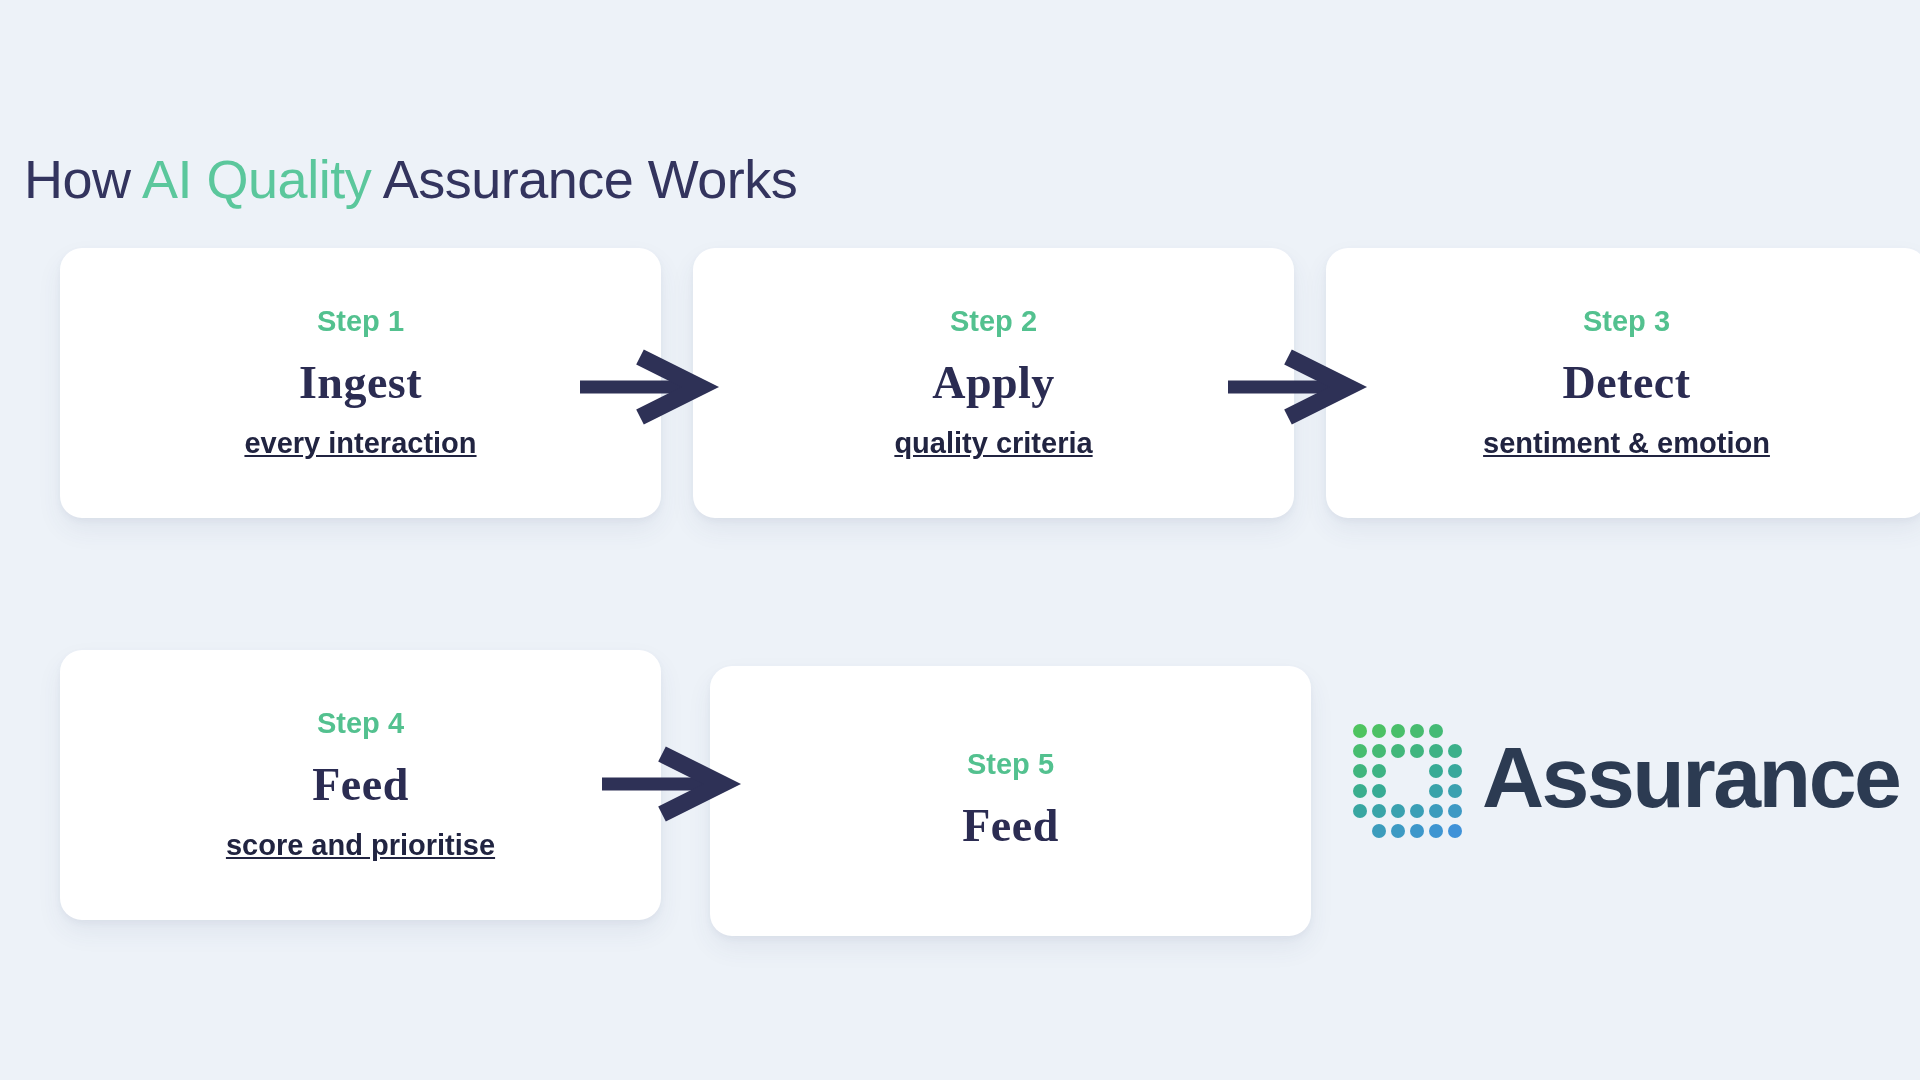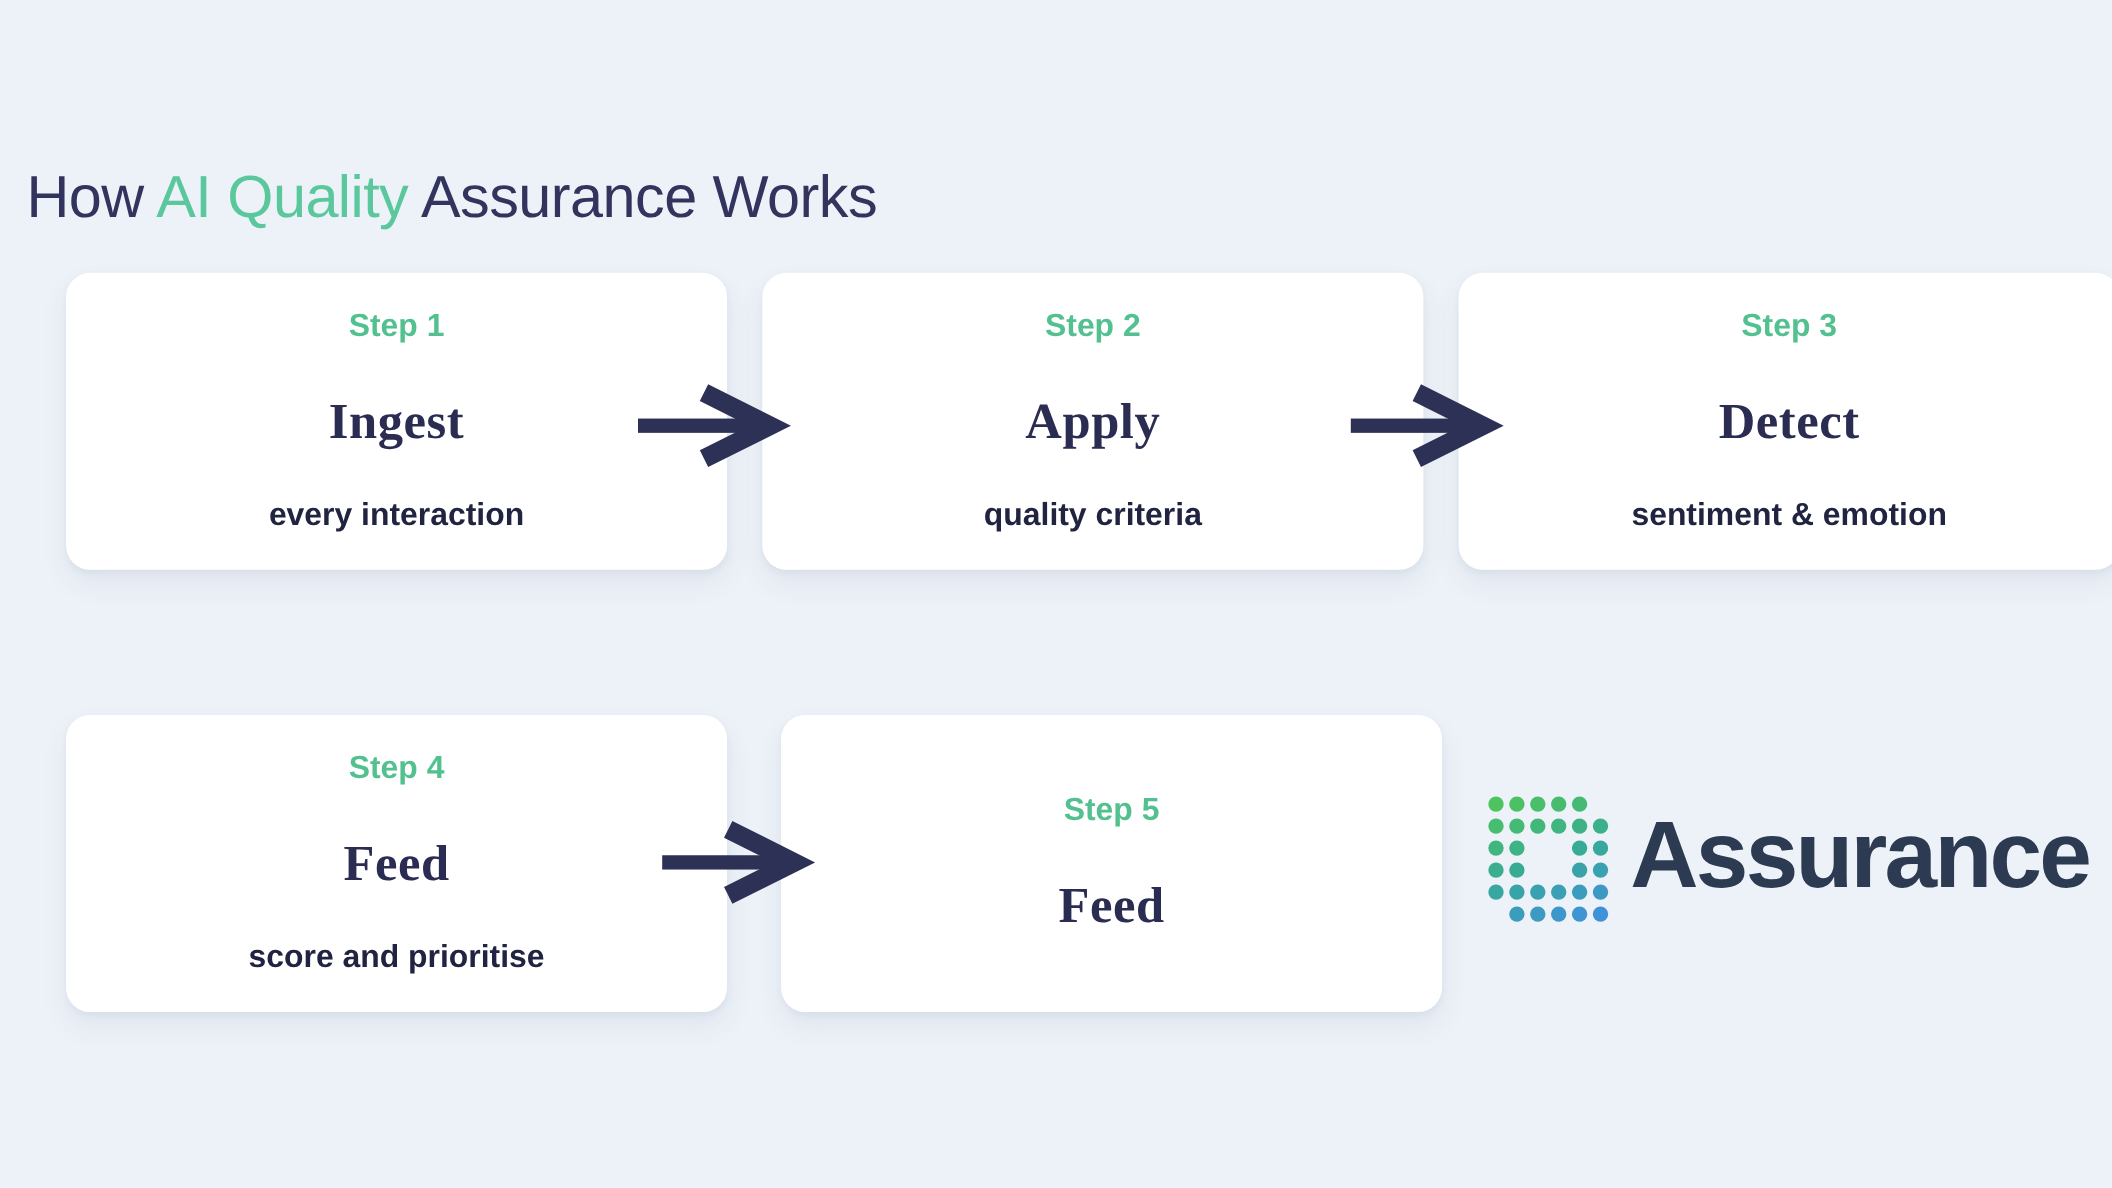--- a/index.html
+++ b/index.html
@@ -32,21 +32,21 @@
     position: absolute;
     width: 601px;
     height: 270px;
     background: var(--card-bg, #ffffff);
     border-radius: 22px;
     box-shadow: 0 12px 26px rgba(50, 70, 110, 0.07), 0 3px 6px rgba(50, 70, 110, 0.05);
     display: flex;
     flex-direction: column;
     align-items: center;
     justify-content: center;
-    gap: 44px;
+    gap: 19px;
     text-align: center;
   }
   .step-label {
     color: var(--step-label, #53c18f);
     font-size: 29px;
     font-weight: 700;
     line-height: 1.1;
   }
   .step-title {
     color: var(--step-title, #2b2c52);
@@ -54,20 +54,21 @@
     font-weight: 700;
     line-height: 1.15;
     letter-spacing: 0.5px;
     font-family: Liberation Serif, serif;
   }
   .step-sub {
     color: var(--step-subtitle, #212441);
     font-size: 29px;
     font-weight: 700;
     line-height: 1.1;
+    text-decoration: underline;
   }
 
   .arrow {
     position: absolute;
     width: 140px;
     height: 76px;
   }
   .arrow svg { width: 100%; height: 100%; overflow: visible; display: block; }
   .arrow rect { fill: var(--arrow, #2e3156); }
   .arrow path {
@@ -125,21 +126,21 @@
     <div class="step-title">Detect</div>
     <div class="step-sub">sentiment &amp; emotion</div>
   </div>
 
   <div class="card" style="left:60px; top:650px;">
     <div class="step-label">Step 4</div>
     <div class="step-title">Feed</div>
     <div class="step-sub">score and prioritise</div>
   </div>
 
-  <div class="card" style="left:710px; top:650px;">
+  <div class="card" style="left:710px; top:666px;">
     <div class="step-label">Step 5</div>
     <div class="step-title">Feed</div>
   </div>
 
   <div class="arrow" style="left:580px; top:349px;">
     <svg viewBox="0 0 140 76" aria-hidden="true">
       <rect x="0" y="31.5" width="112" height="13"></rect>
       <path d="M60 8 L120 38 L60 68"></path>
     </svg>
   </div>

